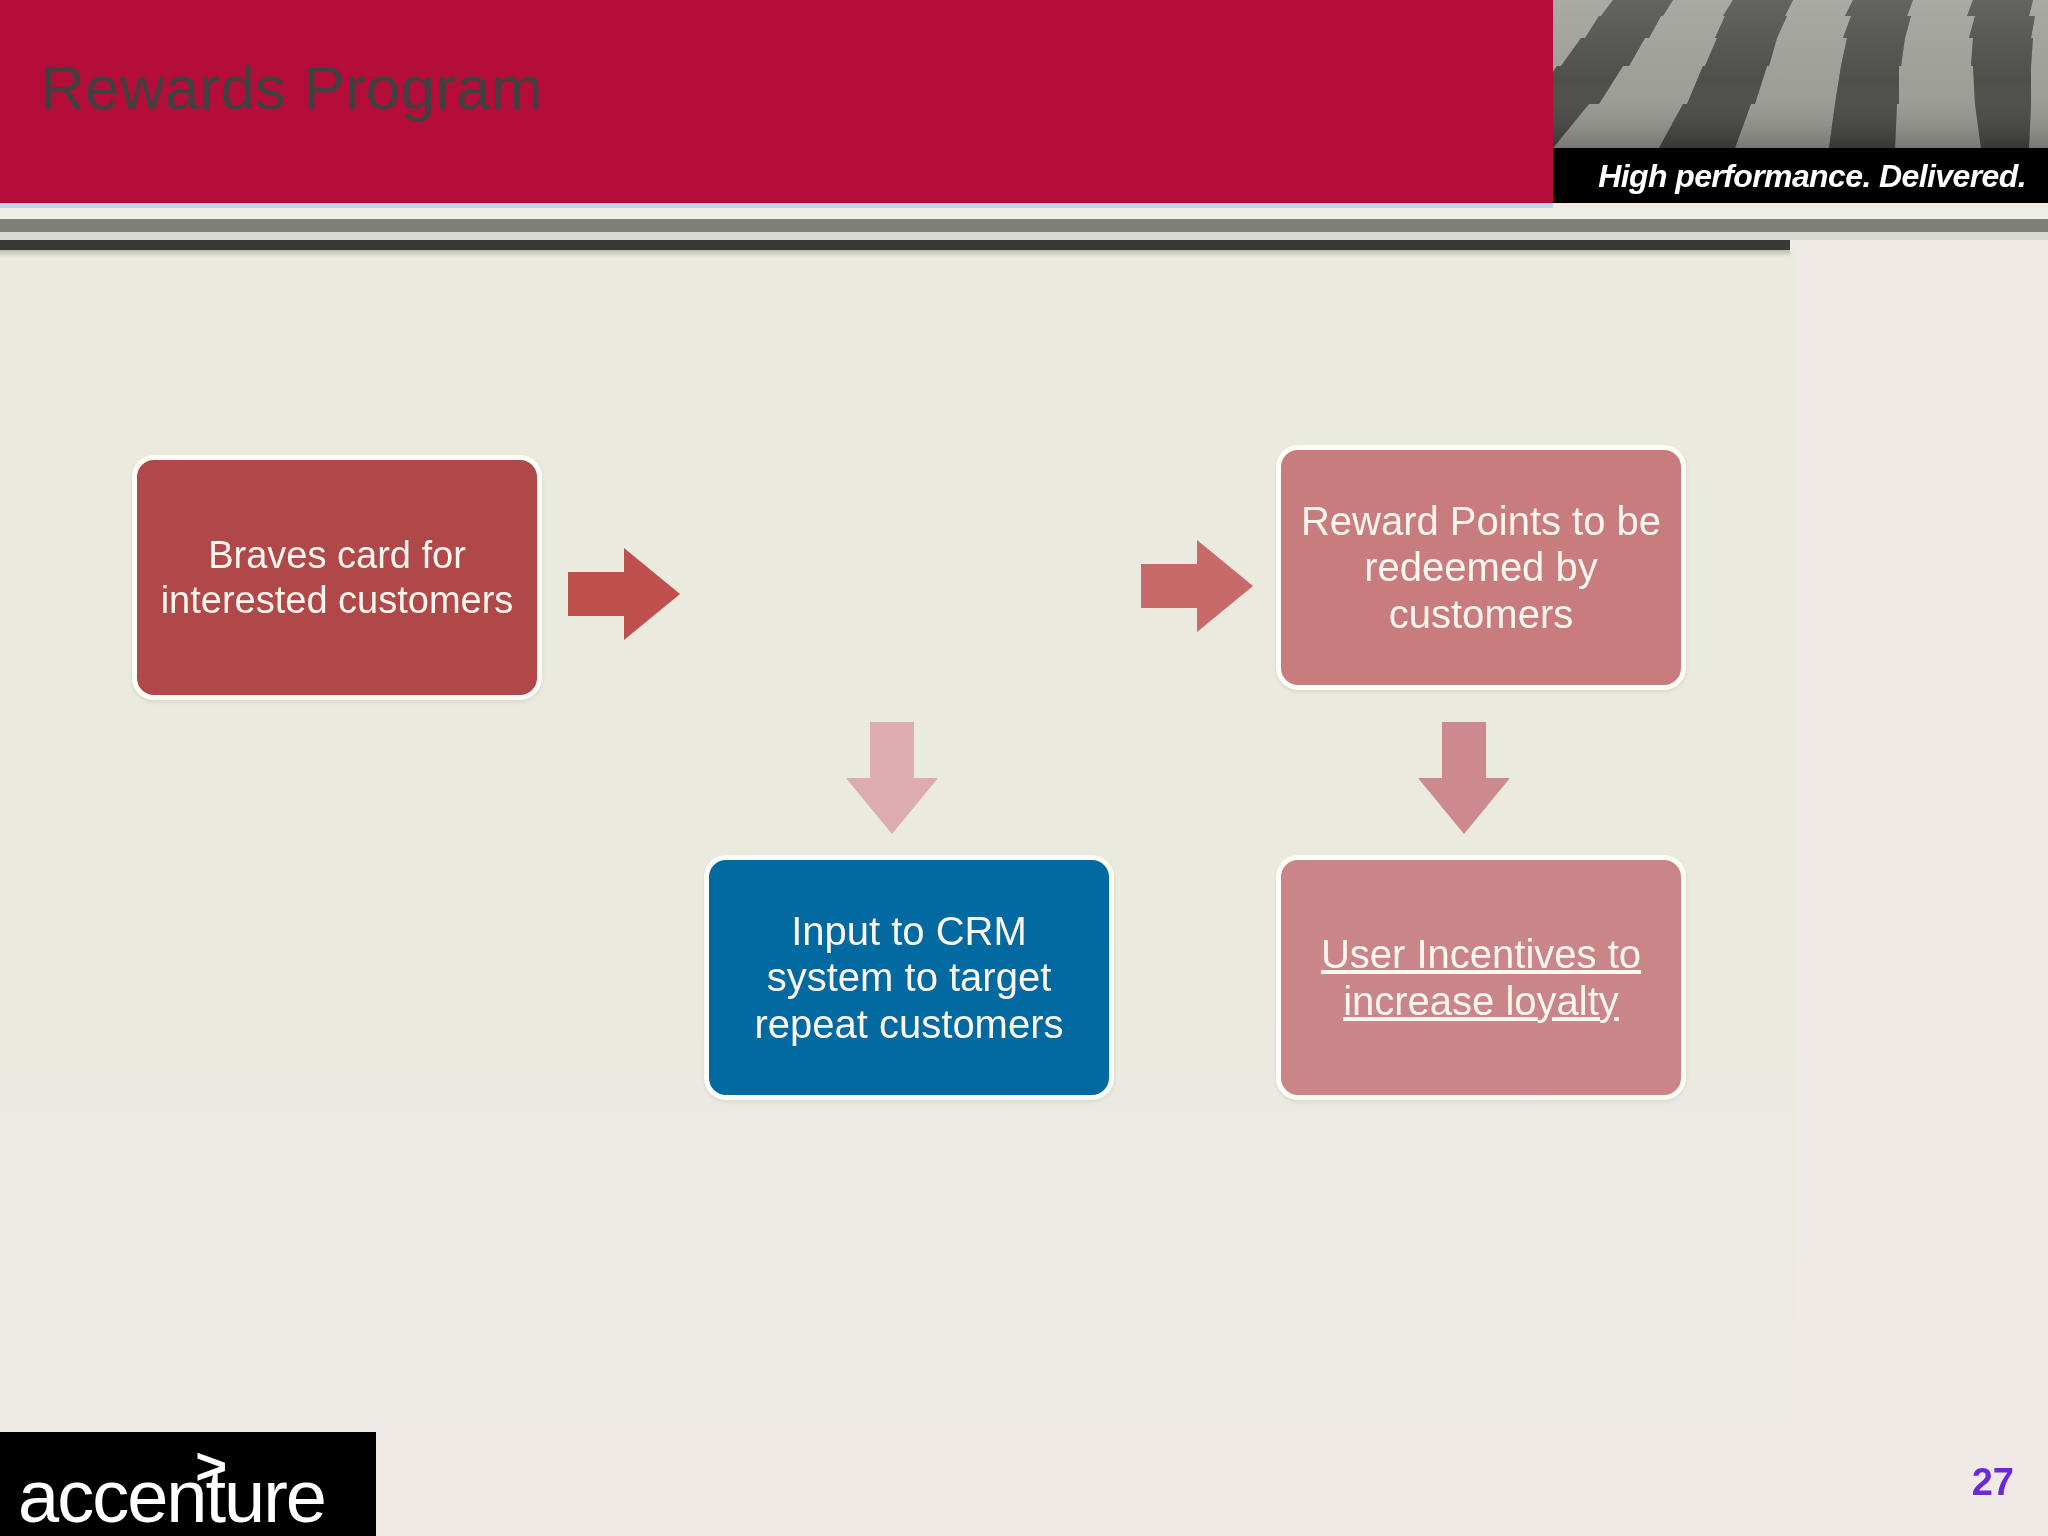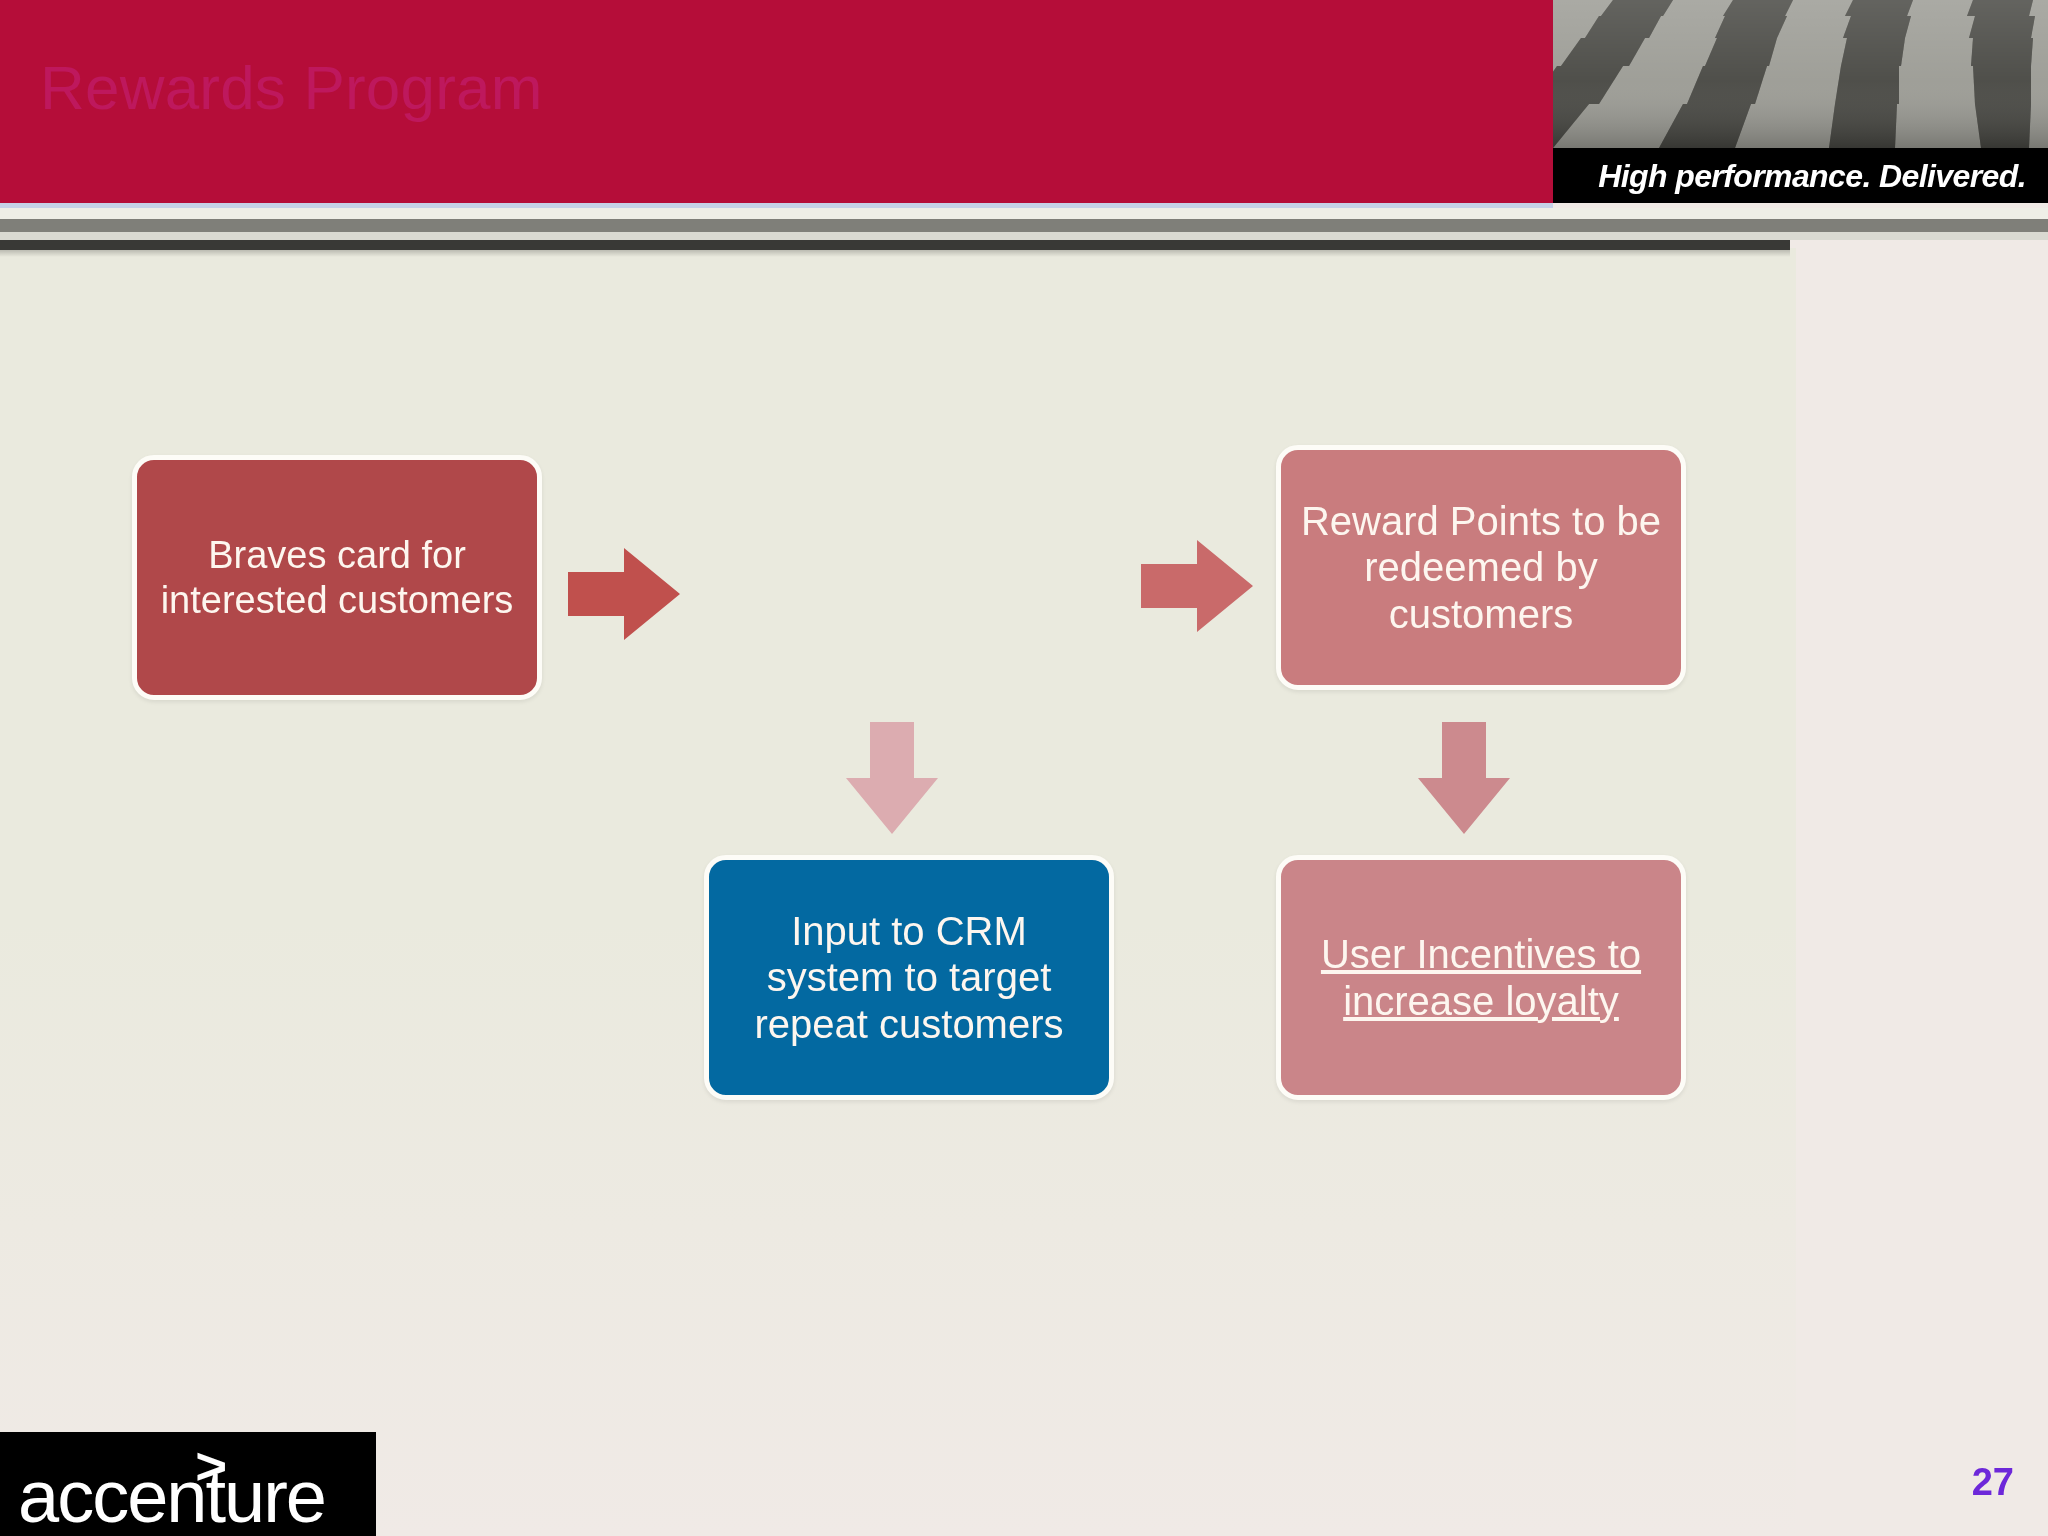--- a/index.html
+++ b/index.html
@@ -36,21 +36,21 @@
     position: absolute;
     left: 0; top: 0;
     width: 1553px; height: 203px;
     background: #b50d39;
   }
   .slide-title {
     position: absolute;
     left: 40px; top: 52px;
     font-size: 62px;
     font-weight: 400;
-    color: #be185d;
+    color: #404040;
     letter-spacing: 0.2px;
     white-space: nowrap;
   }
 
   
   .header-photo {
     position: absolute;
     left: 1553px; top: 0;
     width: 495px; height: 148px;
     overflow: hidden;

